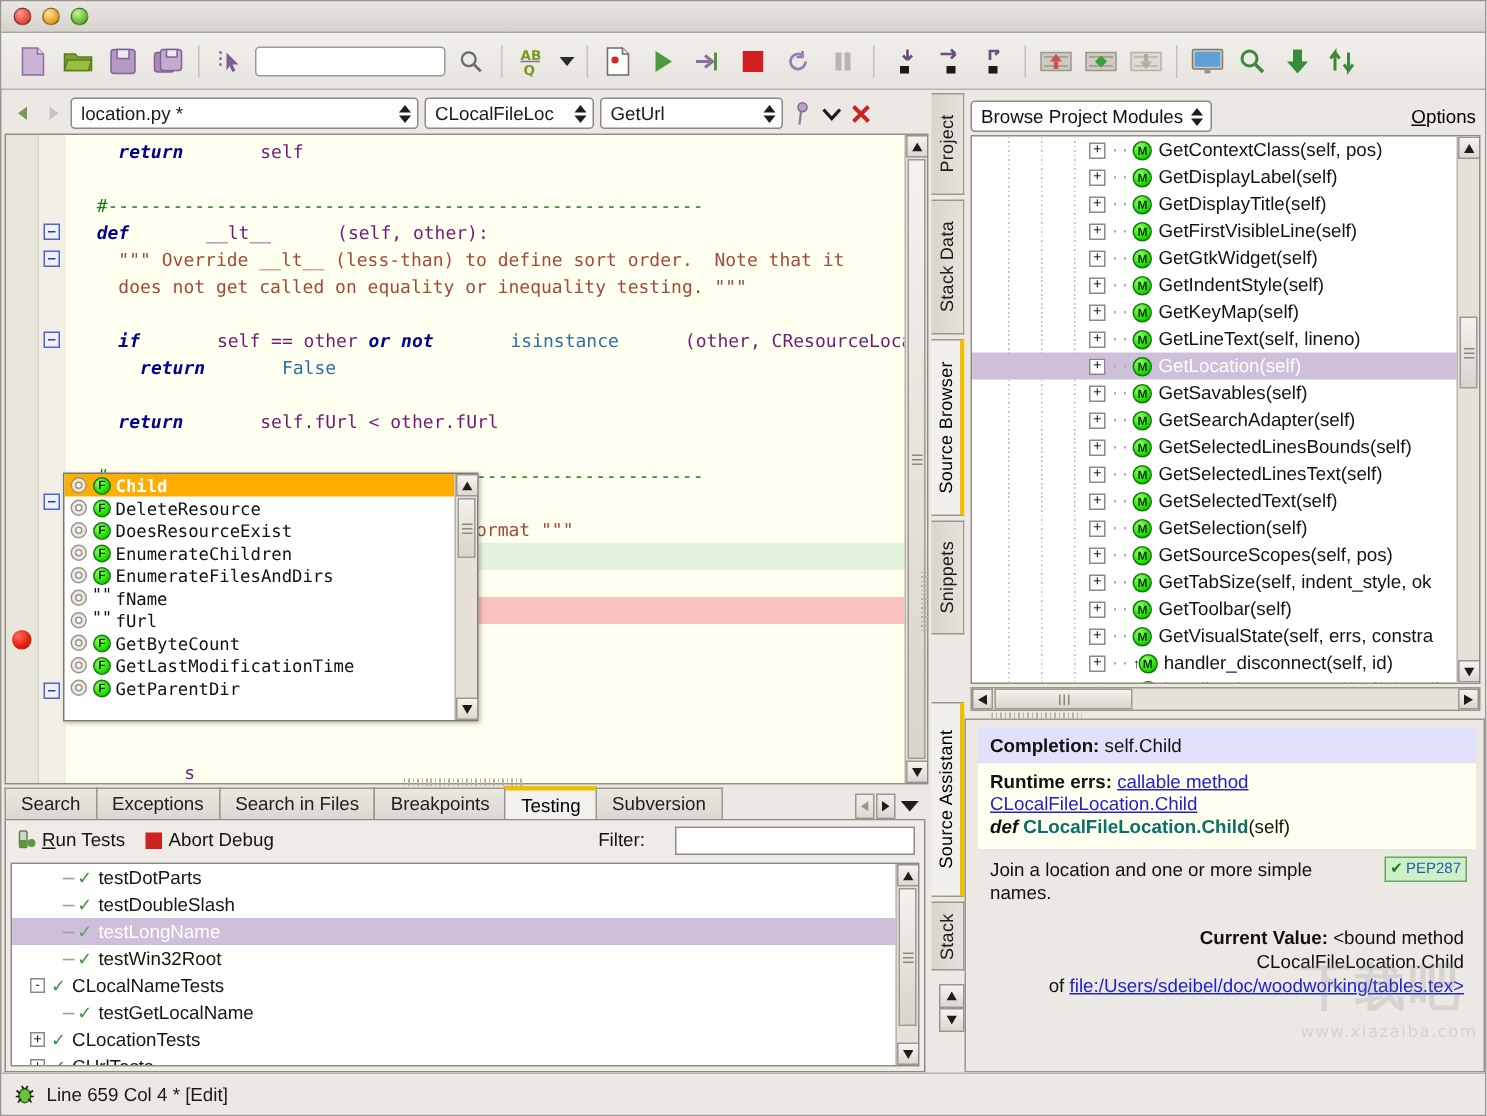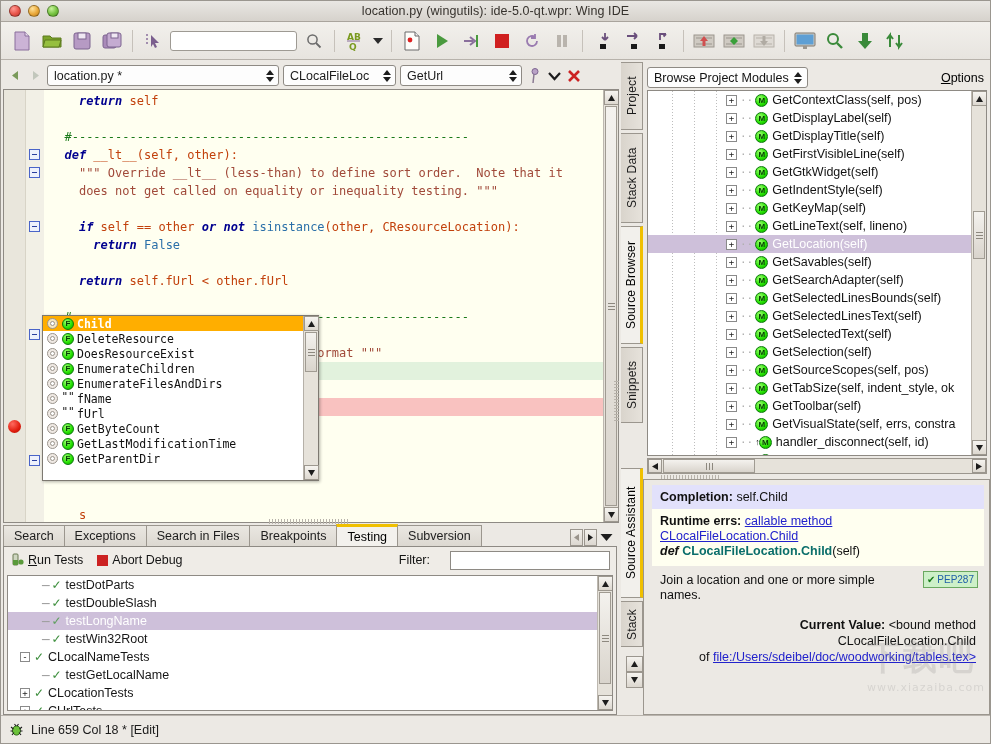--- a/index.html
+++ b/index.html
@@ -91,21 +91,21 @@
     line-height: 18px; color: #222; padding-top: 2px; white-space: pre;
   }
   .code .ln { height: 18px; position: relative; padding-left: 6px; }
   .hl-green { background: #e2f2dd; }
   .hl-pink  { background: #f9c2c0; }
   .kw   { color: #00008f; font-style: italic; font-weight: bold; }
   .doc  { color: #a14a3a; }
   .cmt  { color: #1a7a1a; }
   .fn   { color: #0a7a6e; font-weight: bold; }
   .bi   { color: #2a6fa8; }
-  .plain{ color: #c2410c; }
+  .plain{ color: #701a75; margin-left: 44px; }
 
   .bp-dot {
     position: absolute; left: 4px; width: 13px; height: 13px; border-radius: 50%;
     background: radial-gradient(circle at 35% 30%, #ff6a5e 0%, #e01c0d 60%, #a40f05 100%);
   }
   .fold-box {
     position: absolute; left: 3px; width: 11px; height: 11px;
     border: 1px solid #4a64c8; background: #eef1fb;
   }
   .fold-box::after {
@@ -310,21 +310,20 @@
 <body>
 
 <div id="app">
 
   <div class="titlebar">
     <div class="lights">
       <div class="light red"></div>
       <div class="light yellow"></div>
       <div class="light green"></div>
     </div>
-    <div class="title-text">location.py (wingutils): ide-5.0-qt.wpr: Wing IDE</div>
   </div>
 
   <div class="toolbar">
     <div class="tb">
       <svg width="18" height="20" viewBox="0 0 18 20">
           <path d="M2 1h10l4 4v14H2z" fill="#cbb3d6" stroke="#8a6f9c"></path>
           <path d="M12 1v4h4" fill="#e6dcec" stroke="#8a6f9c"></path>
         </svg>
     </div>
     <div class="tb">
@@ -1051,16 +1050,16 @@
     </div>
   </div>
 
   <div class="statusbar">
     <span class="bug">
       <svg width="15" height="13" viewBox="0 0 15 13">
         <ellipse cx="7.5" cy="7.5" rx="4" ry="4.6" fill="#6cc23a" stroke="#2e6b18"></ellipse>
         <path d="M2 4l2.5 2M13 4l-2.5 2M1.5 8h2.5M13.5 8h-2.5M3 12l2-2.5M12 12l-2-2.5M5.5 1l1.5 2M9.5 1L8 3" stroke="#1c1c1c" stroke-width="1.1" fill="none"></path>
       </svg>
     </span>
-    <span>Line 659 Col 18 * [Edit]</span>
+    <span>Line 659 Col 4 * [Edit]</span>
   </div>
 
 </div>
 
 </body></html>

